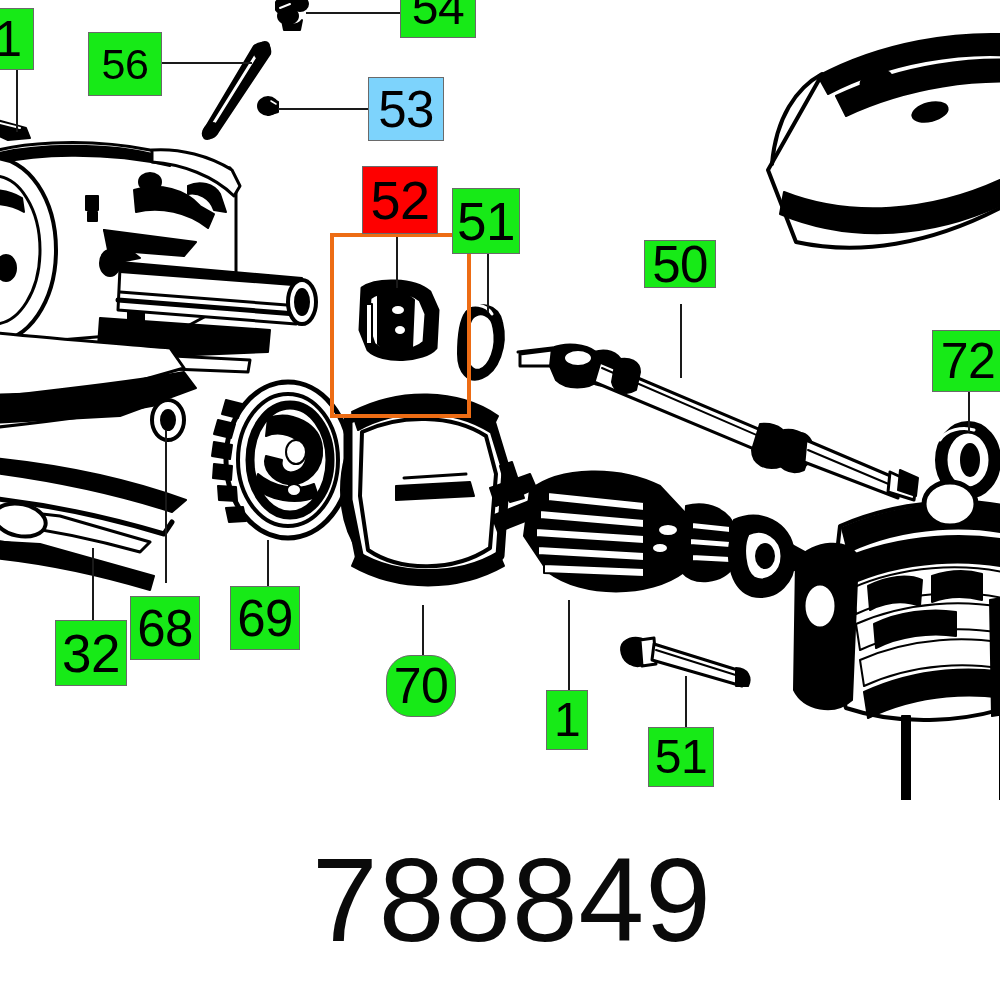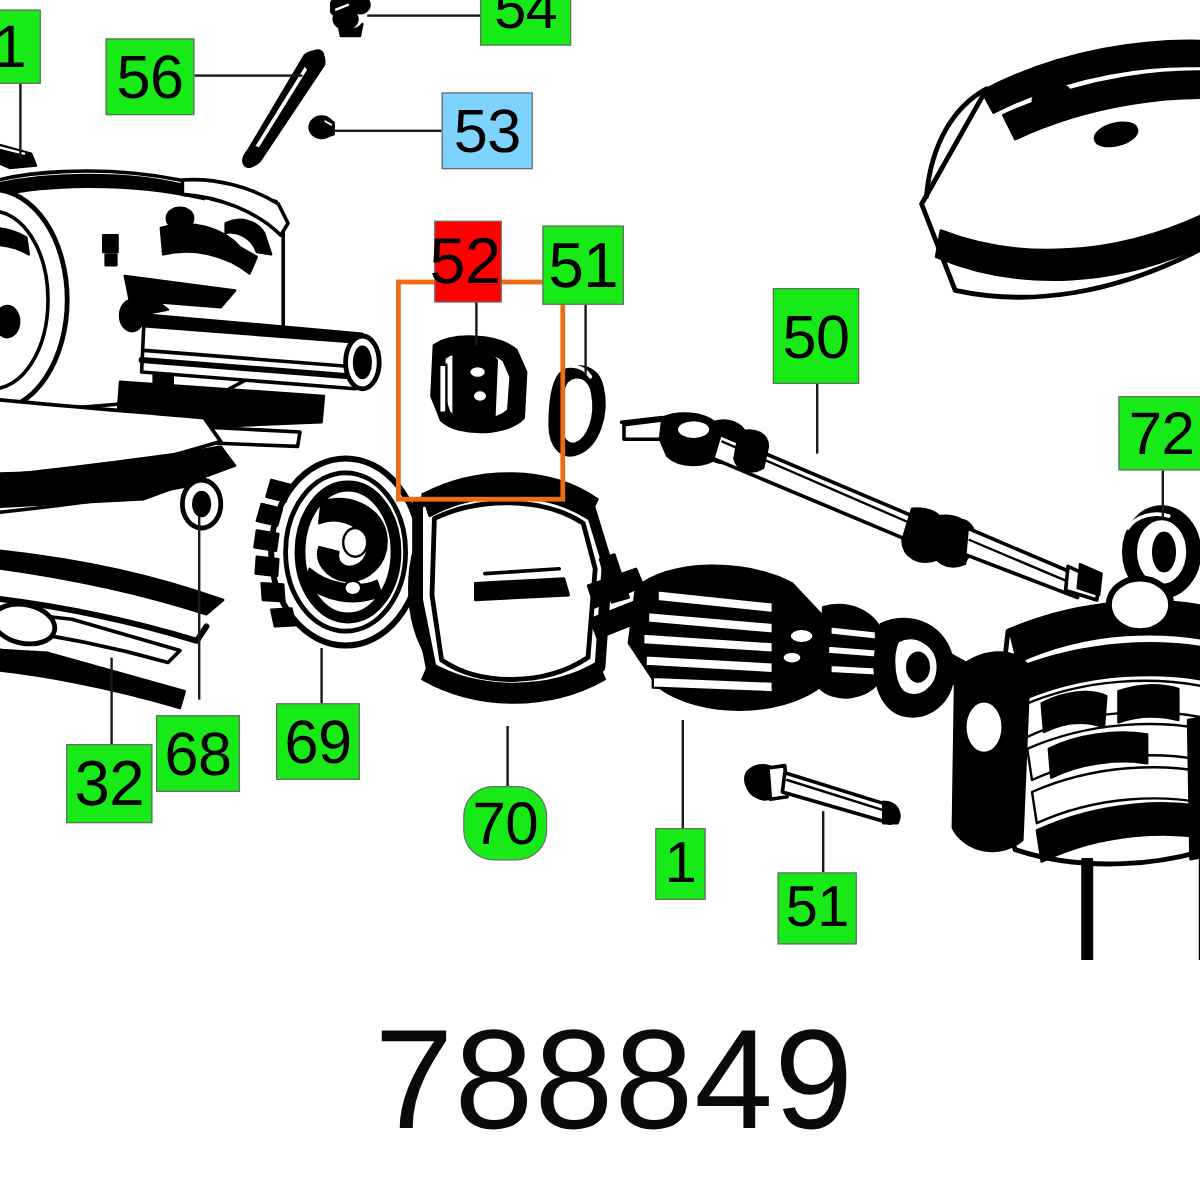--- a/index.html
+++ b/index.html
@@ -369,36 +369,36 @@
         <div class="leader v" style="background: rgb(26, 26, 26); left: 568px; top: 600px; height: 90px;"></div>
         <div class="leader v" style="background: rgb(26, 26, 26); left: 685px; top: 676px; height: 51px;"></div>
       </div>
 
     <div id="highlight-box" style="left: 330px; top: 233px; width: 141px; height: 185px; border-color: rgb(237, 108, 20);"></div>
 
     <div id="callouts">
         <div class="callout green" style="left: -18px; top: 8px; width: 52px; height: 62px; background: rgb(23, 234, 23); font-size: 50px;">
           <span>1</span>
         </div>
-        <div class="callout green" style="left: 88px; top: 32px; width: 74px; height: 64px; background: rgb(23, 234, 23); font-size: 51px;">
+        <div class="callout green" style="left: 88px; top: 32px; width: 74px; height: 64px; background: rgb(23, 234, 23); font-size: 43px;">
           <span>56</span>
         </div>
         <div class="callout green" style="left: 400px; top: -22px; width: 76px; height: 60px; background: rgb(23, 234, 23); font-size: 48px;">
           <span>54</span>
         </div>
         <div class="callout green" style="left: 368px; top: 77px; width: 76px; height: 64px; background: #7dd3fc; font-size: 51px; text-align: center;">
           <span>53</span>
         </div>
-        <div class="callout red" style="left: 362px; top: 184px; width: 56px; height: 68px; background: rgb(254, 0, 0); font-size: 54px; justify-content: flex-end;">
+        <div class="callout red" style="left: 362px; top: 166px; width: 76px; height: 68px; background: rgb(254, 0, 0); font-size: 54px;">
           <span>52</span>
         </div>
         <div class="callout green" style="left: 452px; top: 188px; width: 68px; height: 66px; background: rgb(23, 234, 23); font-size: 53px;">
           <span>51</span>
         </div>
-        <div class="callout green" style="left: 644px; top: 240px; width: 72px; height: 80px; background: rgb(23, 234, 23); font-size: 51px;">
+        <div class="callout green" style="left: 644px; top: 240px; width: 72px; height: 48px; background: rgb(23, 234, 23); font-size: 51px;">
           <span>50</span>
         </div>
         <div class="callout green" style="left: 932px; top: 330px; width: 72px; height: 62px; background: rgb(23, 234, 23); font-size: 50px;">
           <span>72</span>
         </div>
         <div class="callout green" style="left: 55px; top: 620px; width: 72px; height: 66px; background: rgb(23, 234, 23); font-size: 53px;">
           <span>32</span>
         </div>
         <div class="callout green" style="left: 130px; top: 583px; width: 70px; height: 64px; background: rgb(23, 234, 23); font-size: 51px; margin-top: 13px;">
           <span>68</span>

